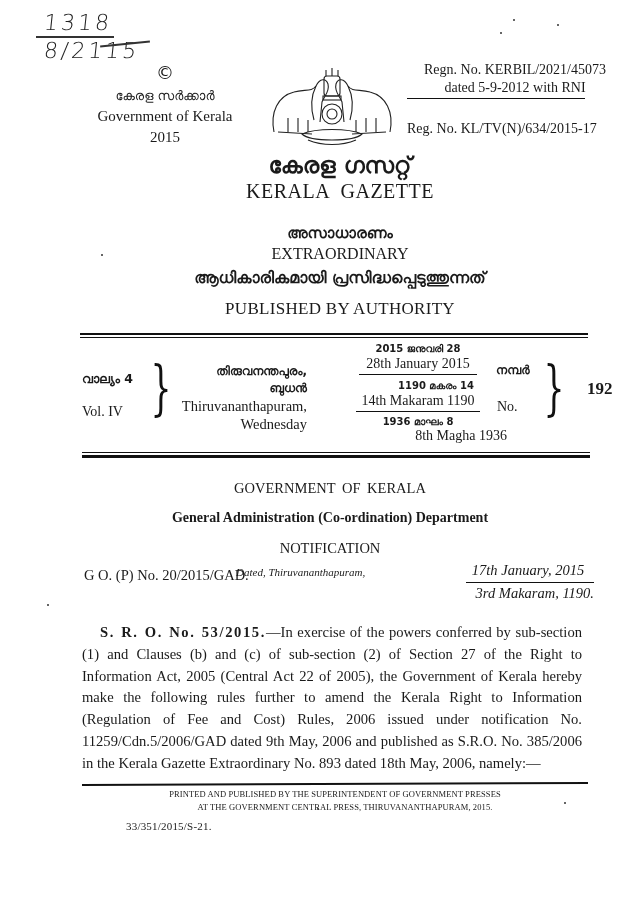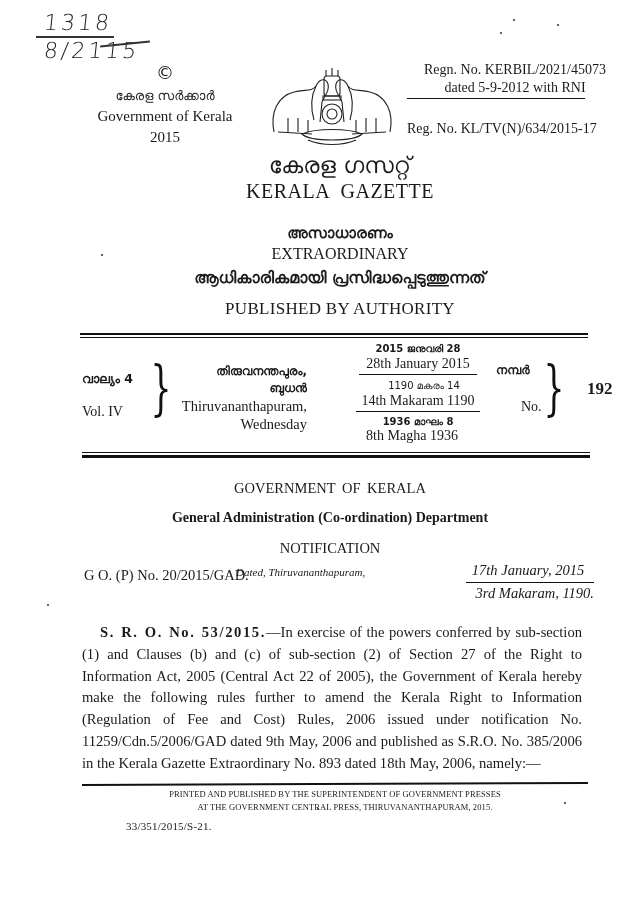--- a/index.html
+++ b/index.html
@@ -47,21 +47,21 @@
     <path d="M34 72 C48 66 80 66 94 72 C86 80 42 80 34 72 Z"></path>
     <path d="M40 78 C54 84 74 84 88 78"></path>
   </svg>
 </div>
 
 <div class="abs c" style="left:400px; top:62px; width:230px; font-size:14px;">Regn. No. KERBIL/2021/45073</div>
 <div class="abs c" style="left:400px; top:80px; width:230px; font-size:14px;">dated 5-9-2012 with RNI</div>
 <div class="rule" style="left:407px; top:98px; width:178px; height:1px;"></div>
 <div class="abs" style="left:407px; top:101px; width:230px; font-size:14px;margin-top:20px;">Reg. No. KL/TV(N)/634/2015-17</div>
 
-<div class="abs c ml" style="left:160px; top:152px; width:360px; font-size:23px; font-weight:normal;">കേരള ഗസറ്റ്</div>
+<div class="abs c ml" style="left:160px; top:152px; width:360px; font-size:23px; font-weight:bold;">കേരള ഗസറ്റ്</div>
 <div class="abs c" style="left:160px; top:180px; width:360px; font-size:20px; letter-spacing:0.5px; word-spacing:6px;">KERALA GAZETTE</div>
 <div class="abs c ml" style="left:160px; top:224px; width:360px; font-size:15px; font-weight:bold;">അസാധാരണം</div>
 <div class="abs c" style="left:160px; top:245px; width:360px; font-size:16px;">EXTRAORDINARY</div>
 <div class="abs c ml" style="left:120px; top:268px; width:440px; font-size:16px; font-weight:bold;">ആധികാരികമായി പ്രസിദ്ധപ്പെടുത്തുന്നത്</div>
 <div class="abs c" style="left:160px; top:299px; width:360px; font-size:17px; letter-spacing:0.3px;">PUBLISHED BY AUTHORITY</div>
 
 <div class="rule" style="left:80px; top:333px; width:508px; height:2px;"></div>
 <div class="rule" style="left:80px; top:337px; width:508px; height:1px;"></div>
 
 <div class="abs ml" style="left:82px; top:371px; font-size:12.5px; font-weight:bold;">വാല്യം 4</div>
@@ -69,28 +69,28 @@
 <div class="brace" style="left:142px; top:357px; font-size:60px; line-height:60px; transform:scaleX(0.55);">}</div>
 
 <div class="abs ml" style="left:160px; top:364px; width:147px; text-align:right; font-size:12px; font-weight:bold;">തിരുവനന്തപുരം,</div>
 <div class="abs ml" style="left:160px; top:381px; width:147px; text-align:right; font-size:12px; font-weight:bold;">ബുധൻ</div>
 <div class="abs" style="left:160px; top:398px; width:147px; text-align:right; font-size:14.5px;">Thiruvananthapuram,</div>
 <div class="abs" style="left:160px; top:416px; width:147px; text-align:right; font-size:14.5px;">Wednesday</div>
 
 <div class="abs c ml" style="left:358px; top:343px; width:120px; font-size:10px; font-weight:bold;">2015 ജനുവരി 28</div>
 <div class="abs c" style="left:350px; top:356px; width:136px; font-size:14px;">28th January 2015</div>
 <div class="rule" style="left:359px; top:374px; width:118px; height:1px;"></div>
-<div class="abs c ml" style="left:364px; top:380px; width:120px; font-size:10px; font-weight:normal;">1190 മകരം 14</div>
+<div class="abs c ml" style="left:376px; top:380px; width:120px; font-size:10px; font-weight:bold;">1190 മകരം 14</div>
 <div class="abs c" style="left:350px; top:393px; width:136px; font-size:14px;">14th Makaram 1190</div>
 <div class="rule" style="left:356px; top:411px; width:124px; height:1px;"></div>
 <div class="abs c ml" style="left:358px; top:416px; width:120px; font-size:10px; font-weight:bold;">1936 മാഘം 8</div>
-<div class="abs c" style="left:344px; top:428px; width:136px; font-size:14px;">8th Magha 1936</div>
+<div class="abs c" style="left:371px; top:428px; width:136px; font-size:14px;text-align:right;">8th Magha 1936</div>
 
 <div class="abs ml" style="left:496px; top:363px; font-size:12px; font-weight:bold;">നമ്പർ</div>
-<div class="abs" style="left:497px; top:399px; font-size:14px;margin-left:24px;">No.</div>
+<div class="abs" style="left:497px; top:399px; font-size:14px;">No.</div>
 <div class="brace" style="left:535px; top:357px; font-size:60px; line-height:60px; transform:scaleX(0.55);">}</div>
 <div class="abs" style="left:587px; top:379px; font-size:17px; font-weight:bold;">192</div>
 
 <div class="rule" style="left:82px; top:452px; width:508px; height:1px;"></div>
 <div class="rule" style="left:82px; top:455px; width:508px; height:2.5px;"></div>
 
 <div class="abs c" style="left:130px; top:480px; width:400px; font-size:14.5px; word-spacing:3px;">GOVERNMENT OF KERALA</div>
 <div class="abs c" style="left:110px; top:510px; width:440px; font-size:14px; font-weight:bold;">General Administration (Co-ordination) Department</div>
 <div class="abs c" style="left:200px; top:540px; width:260px; font-size:14.5px;">NOTIFICATION</div>
 

